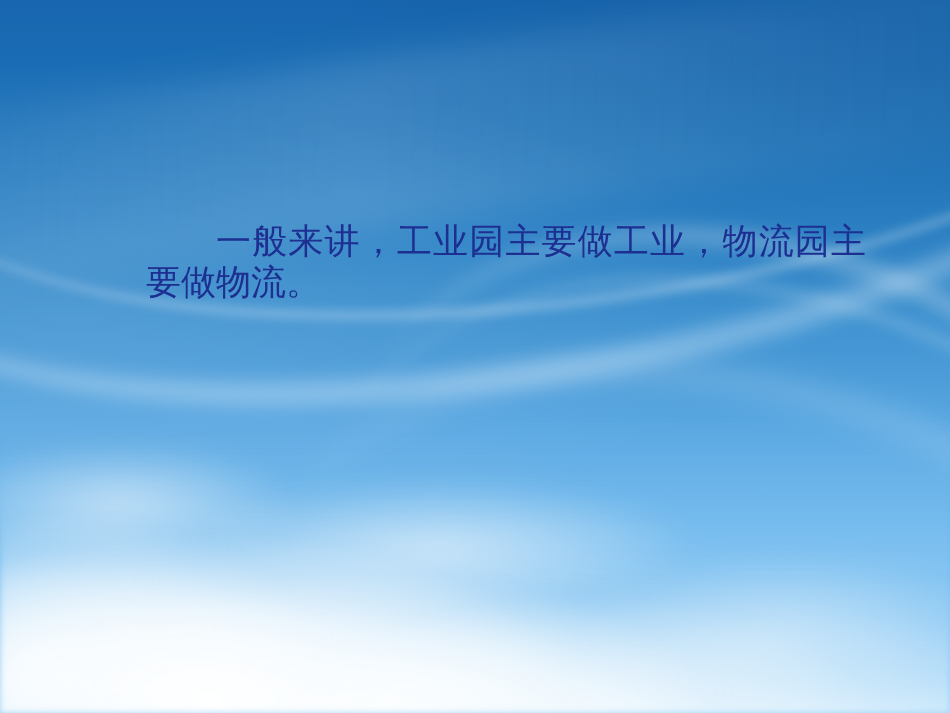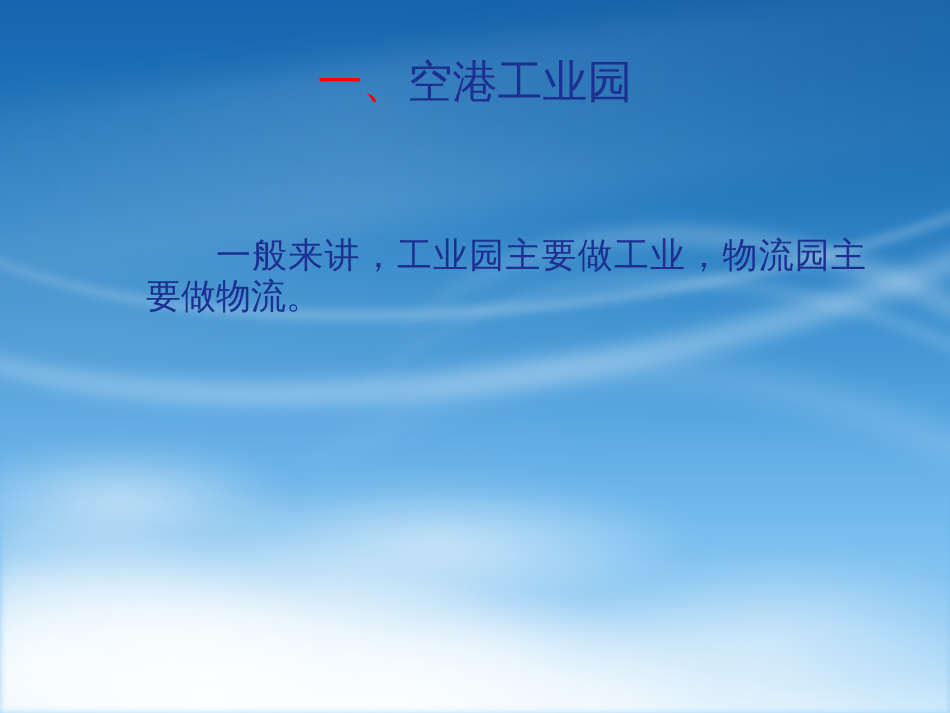--- a/index.html
+++ b/index.html
@@ -163,21 +163,21 @@
     line-height: 1.15;
     letter-spacing: 0px;
     white-space: nowrap;
   }
   .navy { color: #1d2f91; }
   .red  { color: #ff0000; }
 
   #body-block {
     position: absolute;
     left: 146px;
-    top: 235px;
+    top: 221px;
     width: 720px;
   }
 
   #para-general {
     font-size: 35px;
     line-height: 1.18;
     color: #1d2f91;
     text-align: justify;
     text-indent: 70px;
     margin: 0;
@@ -210,23 +210,20 @@
   <div id="streak-lr-2"></div>
   <div id="streak-lr-3"></div>
   <div id="clouds-soft"></div>
   <div id="clouds"></div>
   <div id="cloud-wisp-left"></div>
   <div id="cloud-wisp-mid"></div>
   <div id="cloud-wisp-right"></div>
 
   <div id="content">
 
-    <div id="slide-title">
-      <span class="red">一、</span><span class="navy">空港工业园</span>
-    </div>
 
     <div id="body-block">
       <p id="para-general"><span>一般来讲，工业园主要做工业，物流园主要做物流。</span></p>
     </div>
 
 
   </div>
 </div>
 
 </body></html>

